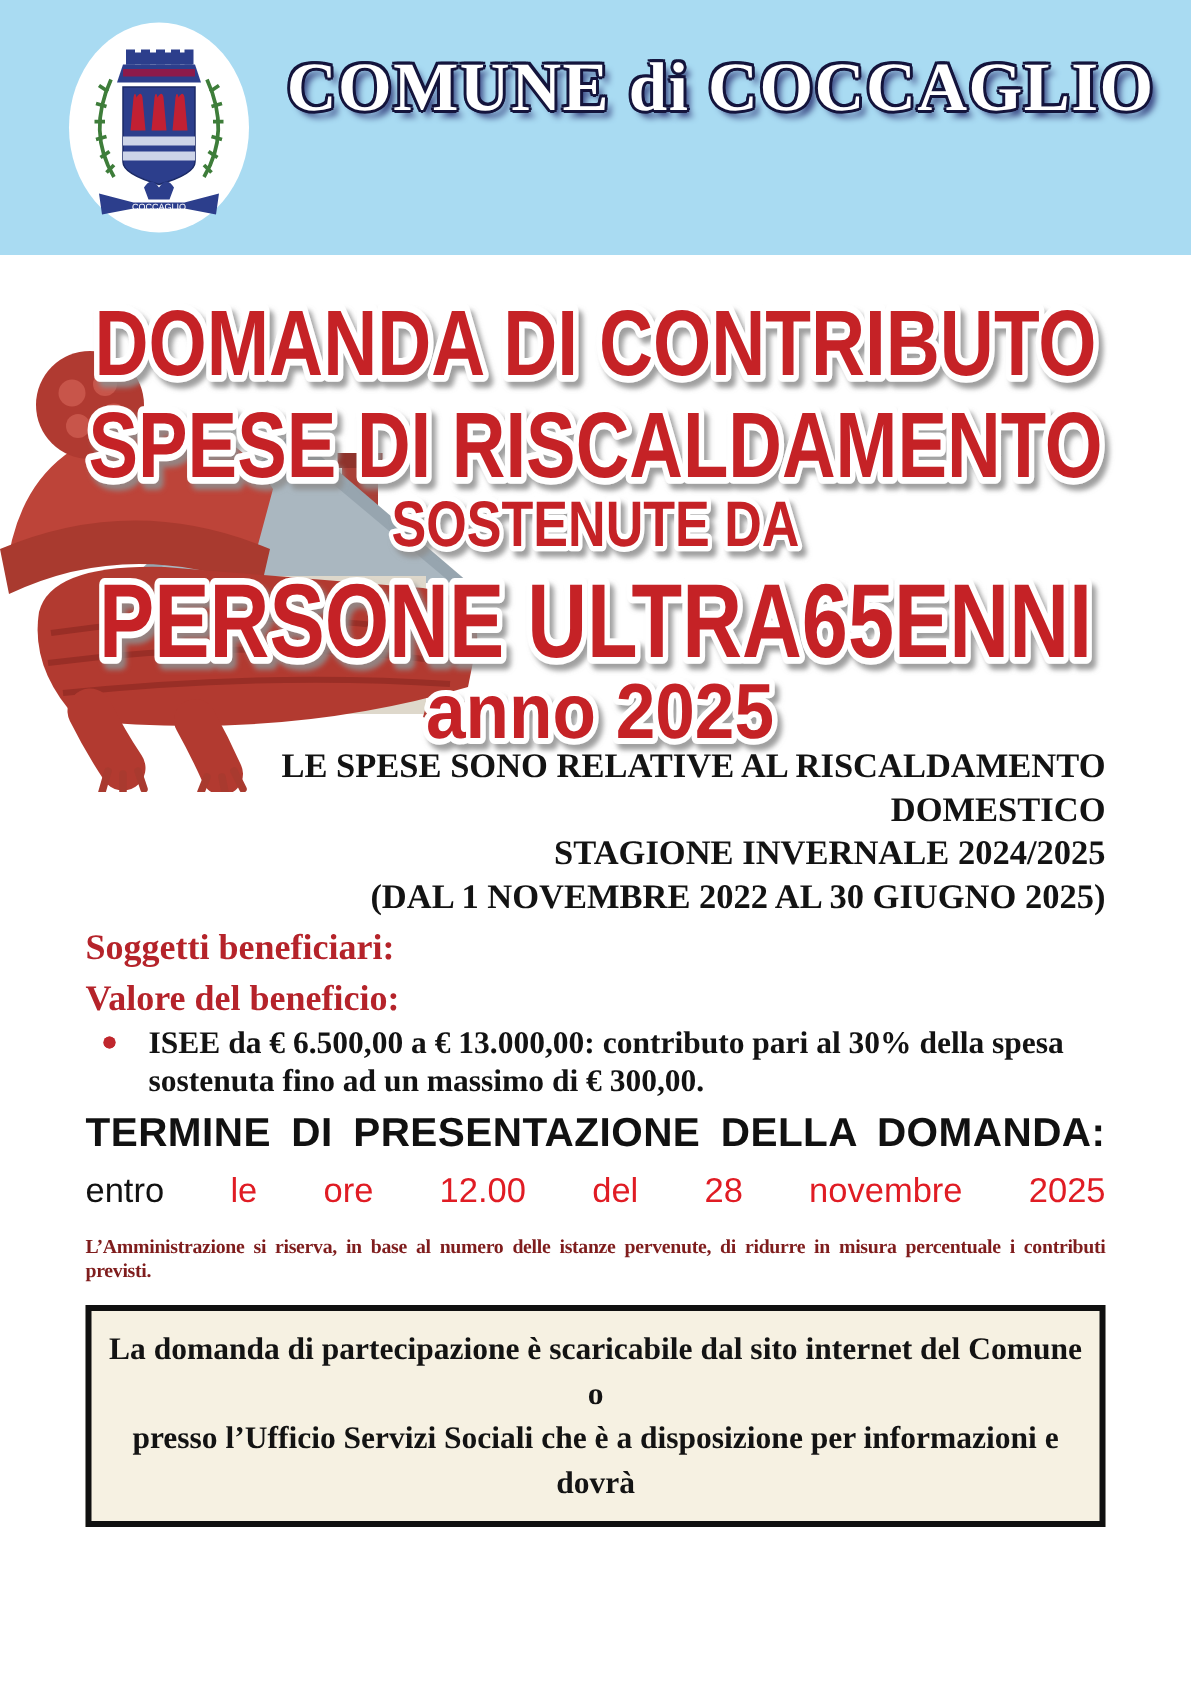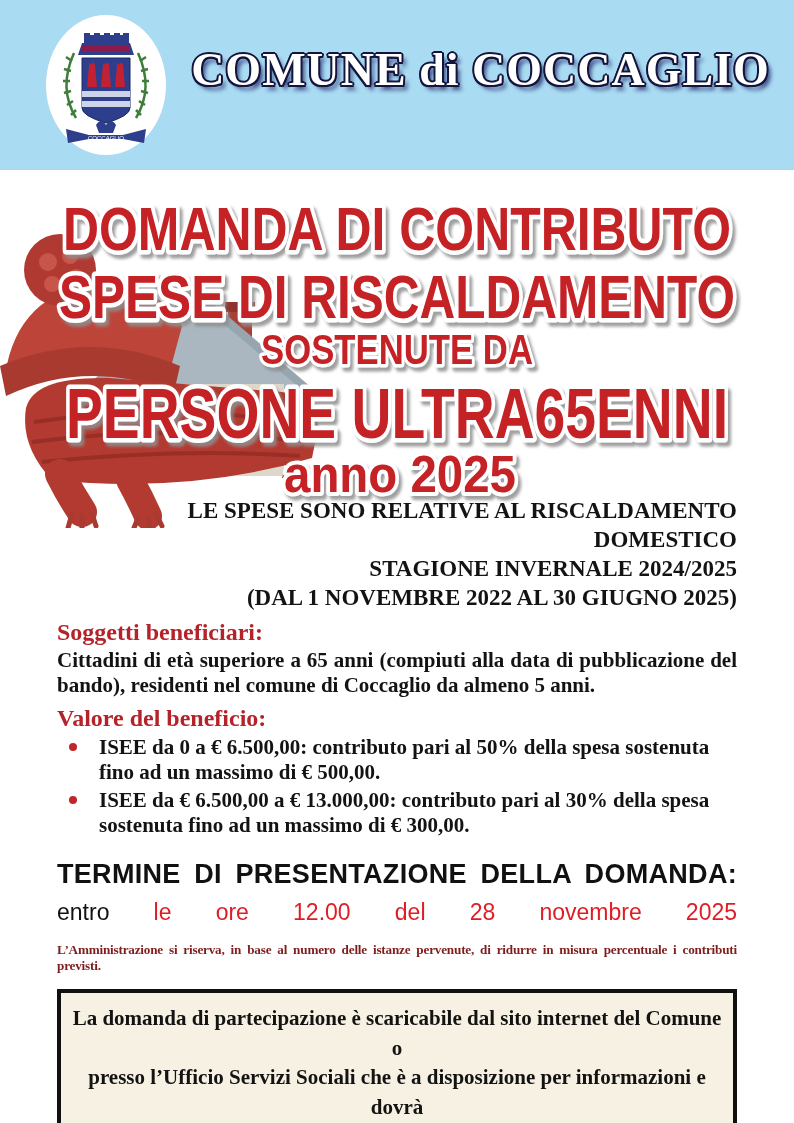--- a/index.html
+++ b/index.html
@@ -2,21 +2,21 @@
 <html><head>
 <meta charset="utf-8">
 <style>
   html,body{margin:0;padding:0;background:#ffffff;}
   .page{position:relative;width:794px;height:1123px;background:#ffffff;overflow:hidden;
         font-family:"Liberation Serif",serif;color:#121212;}
 
   
   .band{position:absolute;top:0;left:0;width:794px;height:170px;background:#a9dbf2;}
   .crest{position:absolute;left:44px;top:13px;width:124px;height:144px;}
-  .header-text{position:absolute;left:175px;right:8px;top:46px;text-align:center;}
+  .header-text{position:absolute;left:175px;right:8px;top:34px;text-align:center;}
   .muni-title{font-family:"Liberation Serif",serif;font-weight:700;font-size:46px;line-height:48px;
     color:#ffffff;letter-spacing:1px;
     text-shadow:-2px 0 #14143c,2px 0 #14143c,0 -2px #14143c,0 2px #14143c,
                 -1.5px -1.5px #14143c,1.5px -1.5px #14143c,-1.5px 1.5px #14143c,1.5px 1.5px #14143c,
                 4px 5px 4px #3d4b86;}
   .office-title{margin-top:14px;font-family:"Liberation Serif",serif;font-weight:700;font-size:27px;
     color:#ffffff;letter-spacing:.5px;
     text-shadow:-1.5px 0 #14143c,1.5px 0 #14143c,0 -1.5px #14143c,0 1.5px #14143c,
                 -1px -1px #14143c,1px -1px #14143c,-1px 1px #14143c,1px 1px #14143c,
                 3px 4px 3px #3d4b86;}
@@ -31,21 +31,21 @@
   .flow{position:absolute;left:57px;top:496px;width:680px;z-index:3;}
   .subhead{font-size:23px;font-weight:700;line-height:29px;text-align:right;color:#131313;}
   .red-h{font-size:24px;font-weight:700;color:#b5232a;margin:7px 0 2px 0;}
   .para{font-size:21px;font-weight:700;line-height:25px;text-align:justify;color:#131313;}
   .bullets{margin:3px 0 0 0;padding:0;list-style:none;}
   .bullets li{position:relative;padding-left:42px;font-size:21px;font-weight:700;line-height:25px;
               margin:3px 0;text-align:left;color:#131313;}
   .bullets li .dot{position:absolute;left:12px;top:8px;width:8px;height:8px;border-radius:50%;background:#c0272d;}
   .referral{margin-top:7px;}
   .termine{font-family:"Liberation Sans",sans-serif;font-weight:700;font-size:27px;line-height:32px;
-           color:#111111;text-align:justify;text-align-last:justify;margin-top:20px;letter-spacing:.3px;}
+           color:#111111;text-align:justify;text-align-last:justify;margin-top:6px;letter-spacing:.3px;}
   .entro-line{font-family:"Liberation Sans",sans-serif;font-weight:400;font-size:23px;line-height:40px;
               text-align:justify;text-align-last:justify;margin-top:2px;}
   .entro-line .black{color:#111111;}
   .entro-line .red{color:#e01c24;}
   .disclaimer{font-size:13.2px;font-weight:700;letter-spacing:-.2px;margin-top:10px;
               text-align:justify;text-align-last:justify;color:#7f1d1d;}
   .info-box{margin-top:15px;border:4px solid #101010;background:#f6f1e2;padding:11px 6px;text-align:center;}
   .box-line{font-size:21px;font-weight:700;line-height:29.5px;color:#131313;}
 </style>
 </head>
@@ -150,27 +150,25 @@
 
   <div class="flow">
 
     <div class="subhead">
       <div>LE SPESE SONO RELATIVE AL RISCALDAMENTO DOMESTICO</div>
       <div>STAGIONE INVERNALE 2024/2025</div>
       <div>(DAL 1 NOVEMBRE 2022 AL 30 GIUGNO 2025)</div>
     </div>
 
     <div class="red-h">Soggetti beneficiari:</div>
-    <div class="para">Cittadini di età superiore a 65 anni (compiuti alla data di pubblicazione del bando), residenti nel comune di Coccaglio da almeno 5 anni.</div>
 
     <div class="red-h">Valore del beneficio:</div>
     <ul class="bullets">
       <li>
         <span class="dot"></span>
-        <span>ISEE da 0 a € 6.500,00: contributo pari al 50% della spesa sostenuta fino ad un massimo di € 500,00.</span>
       </li>
       <li>
         <span class="dot"></span>
         <span>ISEE da € 6.500,00 a € 13.000,00: contributo pari al 30% della spesa sostenuta fino ad un massimo di € 300,00.</span>
       </li>
     </ul>
 
 
     <div class="termine">TERMINE DI PRESENTAZIONE DELLA DOMANDA:</div>
     <div class="entro-line">

